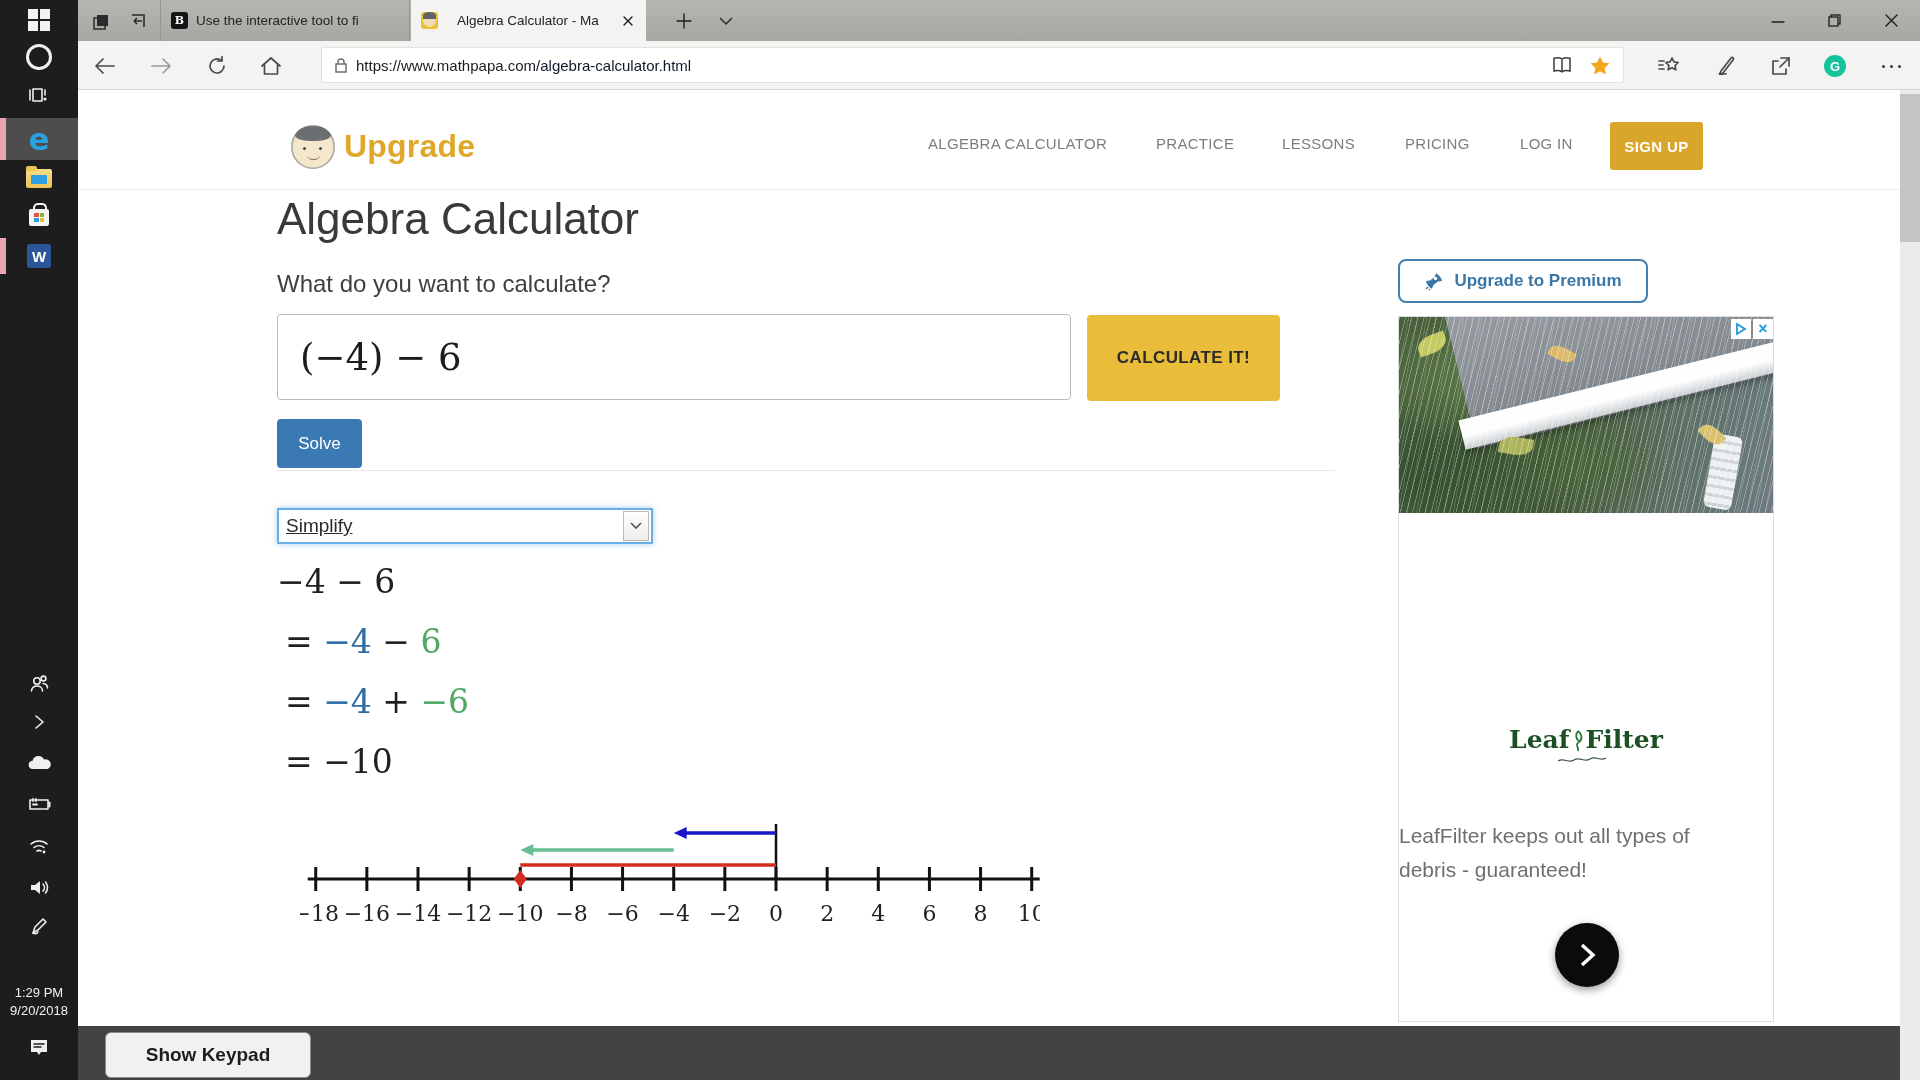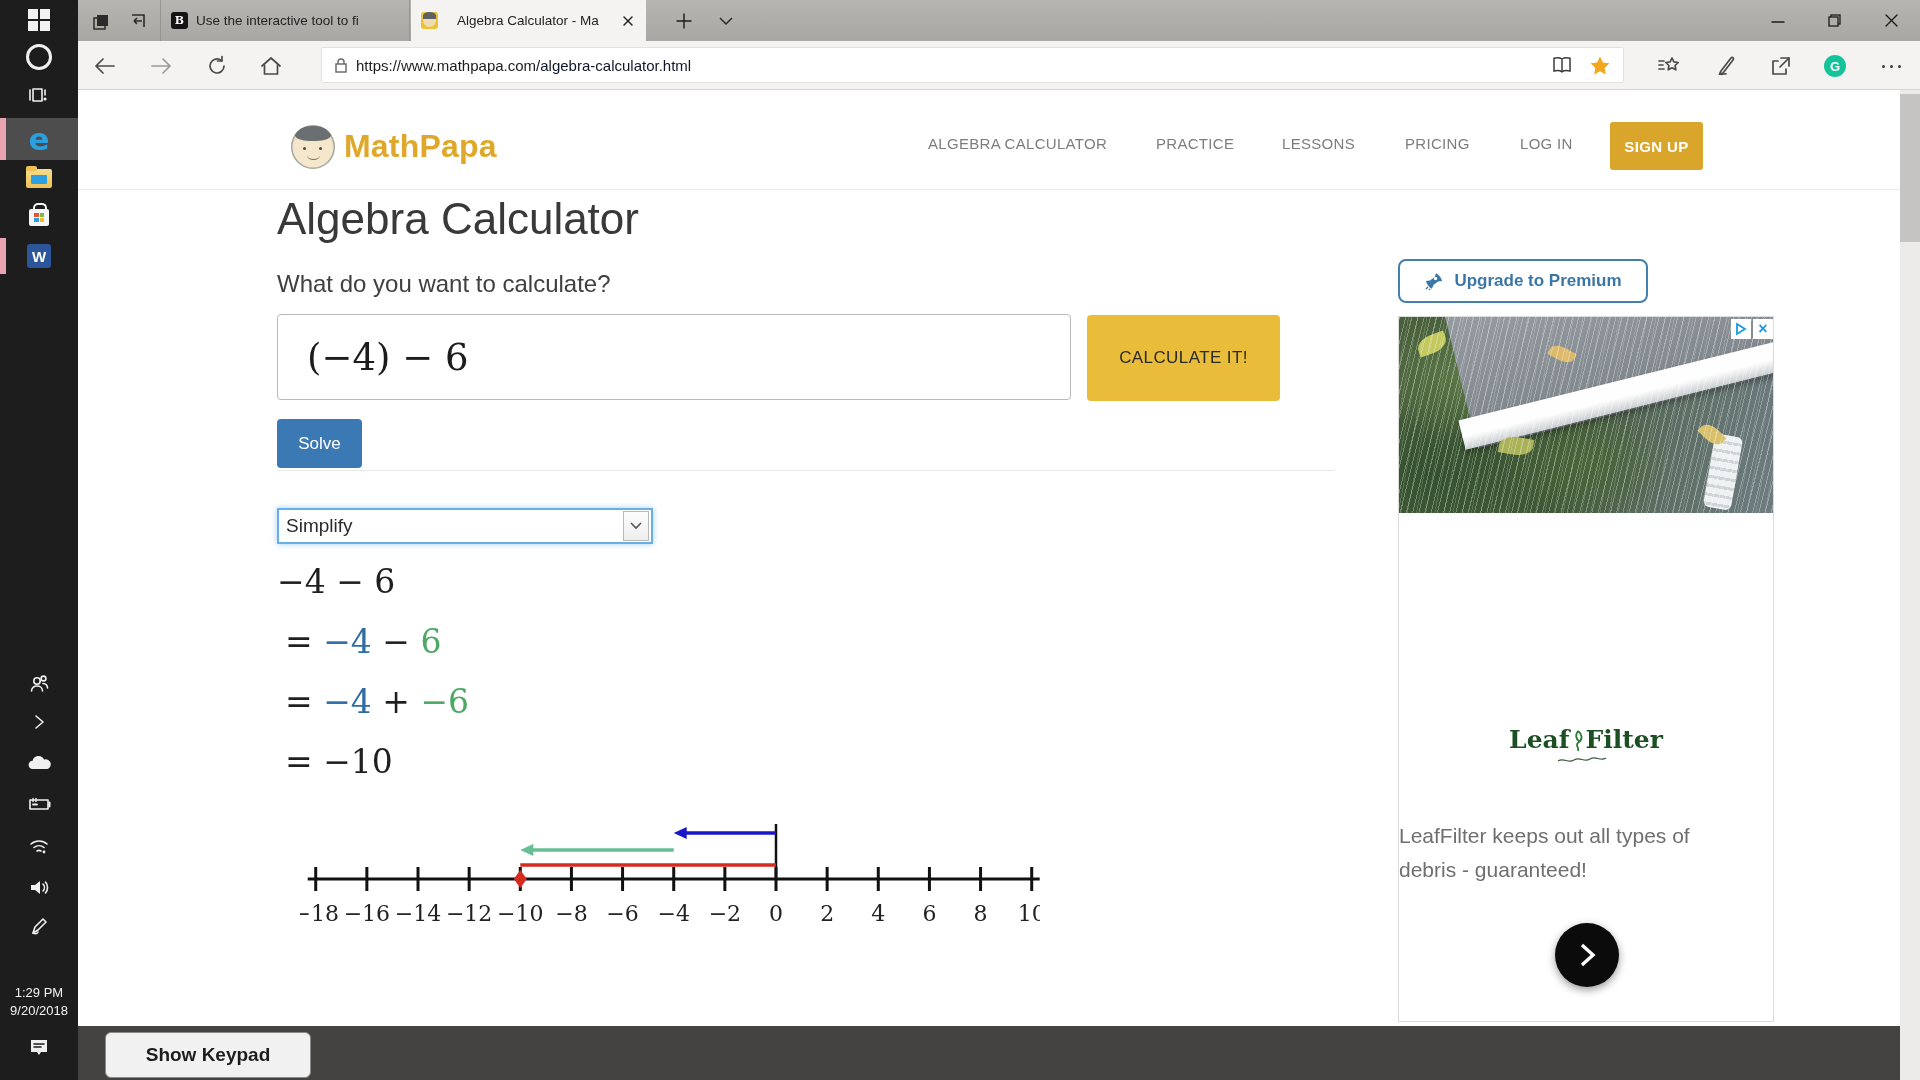--- a/index.html
+++ b/index.html
@@ -61,30 +61,30 @@
   .monkey{position:absolute;left:291px;top:125px;width:44px;height:44px;border-radius:50%;
           background:radial-gradient(circle at 50% 62%,#f4e7cb 55%,#e0cda6 85%,#cdbb95);box-shadow:0 0 0 1.5px #a9a9a9 inset;overflow:hidden;}
   .monkey .hair{position:absolute;left:4px;top:1px;width:36px;height:15px;border-radius:50% 50% 40% 40%;background:#6a6f72;}
   .monkey .eye{position:absolute;top:22px;width:3px;height:3px;border-radius:50%;background:#4c4c4c;}
   .monkey .smile{position:absolute;left:16px;top:26px;width:13px;height:8px;border:1.6px solid #8a6f54;border-top:none;
                  border-left:none;border-right:none;border-radius:50%;}
   #hdr-rule{left:78px;top:189px;width:1822px;height:1px;background:#ececec;}
   #h1{left:277px;top:194px;font-size:44px;color:#393939;}
   #prompt{left:277px;top:270px;font-size:24px;color:#404040;}
   #mathinput{left:277px;top:314px;width:794px;height:86px;border:1px solid #b9b9b9;border-radius:4px;box-sizing:border-box;
-             background:#fff;display:flex;align-items:center;padding-left:7px;}
+             background:#fff;display:flex;align-items:center;}
   #mathinput span{font-family:"DejaVu Serif",serif;font-size:37px;color:#1c1c1c;margin-left:22px;}
   #calcbtn{left:1087px;top:315px;width:193px;height:86px;background:var(--gold,#e9bd3a);border-radius:4px;
-           display:flex;align-items:center;justify-content:center;font-weight:400;font-size:17px;color:#2a2a2a;letter-spacing:.4px;cursor:pointer;}
+           display:flex;align-items:center;justify-content:center;font-weight:700;font-size:17px;color:#2a2a2a;letter-spacing:.4px;cursor:pointer;}
   #solvebtn{left:277px;top:419px;width:85px;height:49px;background:#3b79b5;border-radius:4px;color:#fff;font-size:17px;
             display:flex;align-items:center;justify-content:center;cursor:pointer;}
   #divider{left:277px;top:470px;width:1058px;height:1px;background:#e8e8e8;}
   #modeselect{left:277px;top:508px;width:376px;height:36px;background:#fff;border:2px solid #66afe9;box-sizing:border-box;
               box-shadow:0 0 6px rgba(102,175,233,.6);display:flex;align-items:center;cursor:pointer;}
-  #modeselect .val{font-size:19px;color:#2b2b2b;margin-left:7px;flex:1;}
+  #modeselect .val{font-size:19px;color:#2b2b2b;margin-left:7px;flex:1;text-decoration:underline;}
   #modeselect .caret{width:24px;height:28px;margin-right:2px;border:1px solid #b9b9b9;background:linear-gradient(#fdfdfd,#eee);
                      display:flex;align-items:center;justify-content:center;}
   #steps{left:277px;top:556px;}
   .step-line{position:absolute;left:0;font-family:"DejaVu Serif",serif;font-size:33px;white-space:pre;}
   .c-dark{color:#1f1f1f;} .c-blue{color:var(--step-blue,#2e6da4);} .c-green{color:var(--step-green,#4fa866);}
   #numberline{left:300px;top:818px;}
   
   #premium{left:1398px;top:259px;width:250px;height:44px;border:2px solid #4480ae;border-radius:8px;box-sizing:border-box;
            background:#fff;display:flex;align-items:center;justify-content:center;gap:10px;cursor:pointer;}
   #premium span{color:#3a76a6;font-weight:700;font-size:17px;}
@@ -357,21 +357,21 @@
   </div>
 
   <div id="page" class="abs"></div>
 
   <div class="monkey abs">
     <span class="hair"></span>
     <span class="eye" style="left:12px;"></span>
     <span class="eye" style="left:28px;"></span>
     <span class="smile"></span>
   </div>
-  <div id="brand-text" class="abs">MathPapa</div>
+  <div id="brand-text" class="abs">Upgrade</div>
 
   <span class="navlink" style="left:928px;">ALGEBRA CALCULATOR</span>
   <span class="navlink" style="left:1156px;">PRACTICE</span>
   <span class="navlink" style="left:1282px;">LESSONS</span>
   <span class="navlink" style="left:1405px;">PRICING</span>
   <span class="navlink" style="left:1520px;">LOG IN</span>
   <div id="signup">SIGN UP</div>
 
   <div id="hdr-rule" class="abs"></div>
   <div id="h1" class="abs">Algebra Calculator</div>

